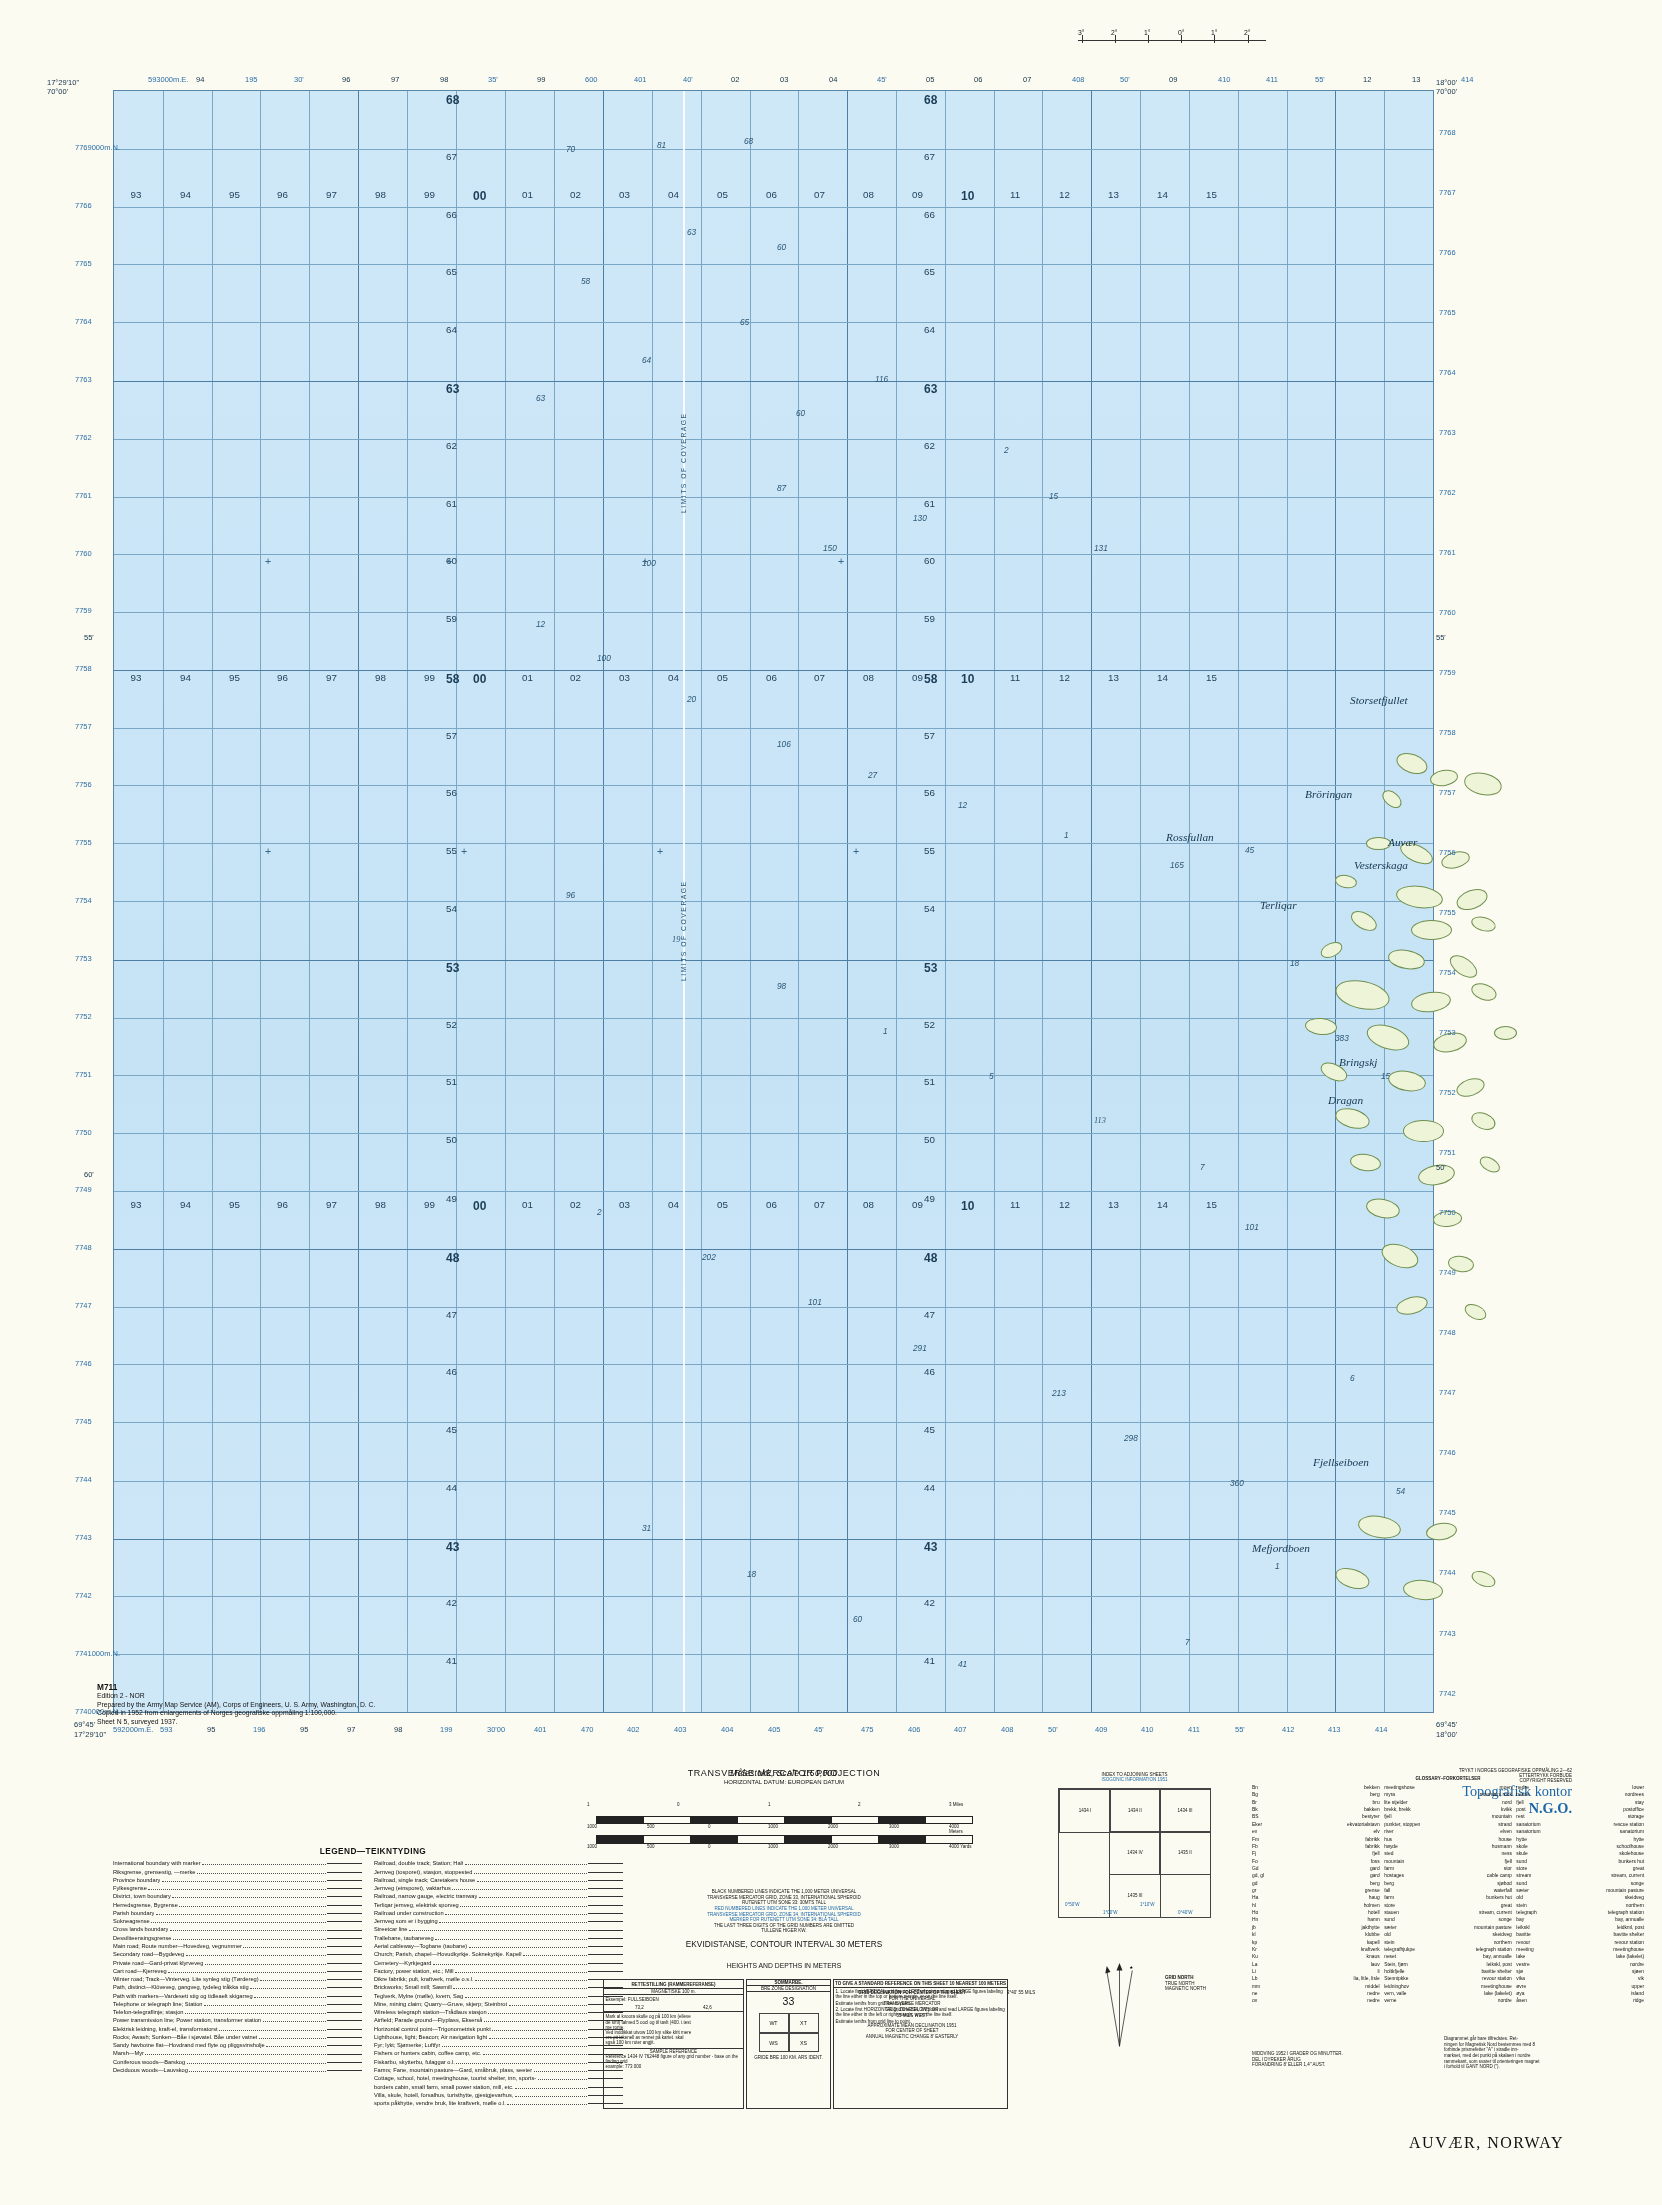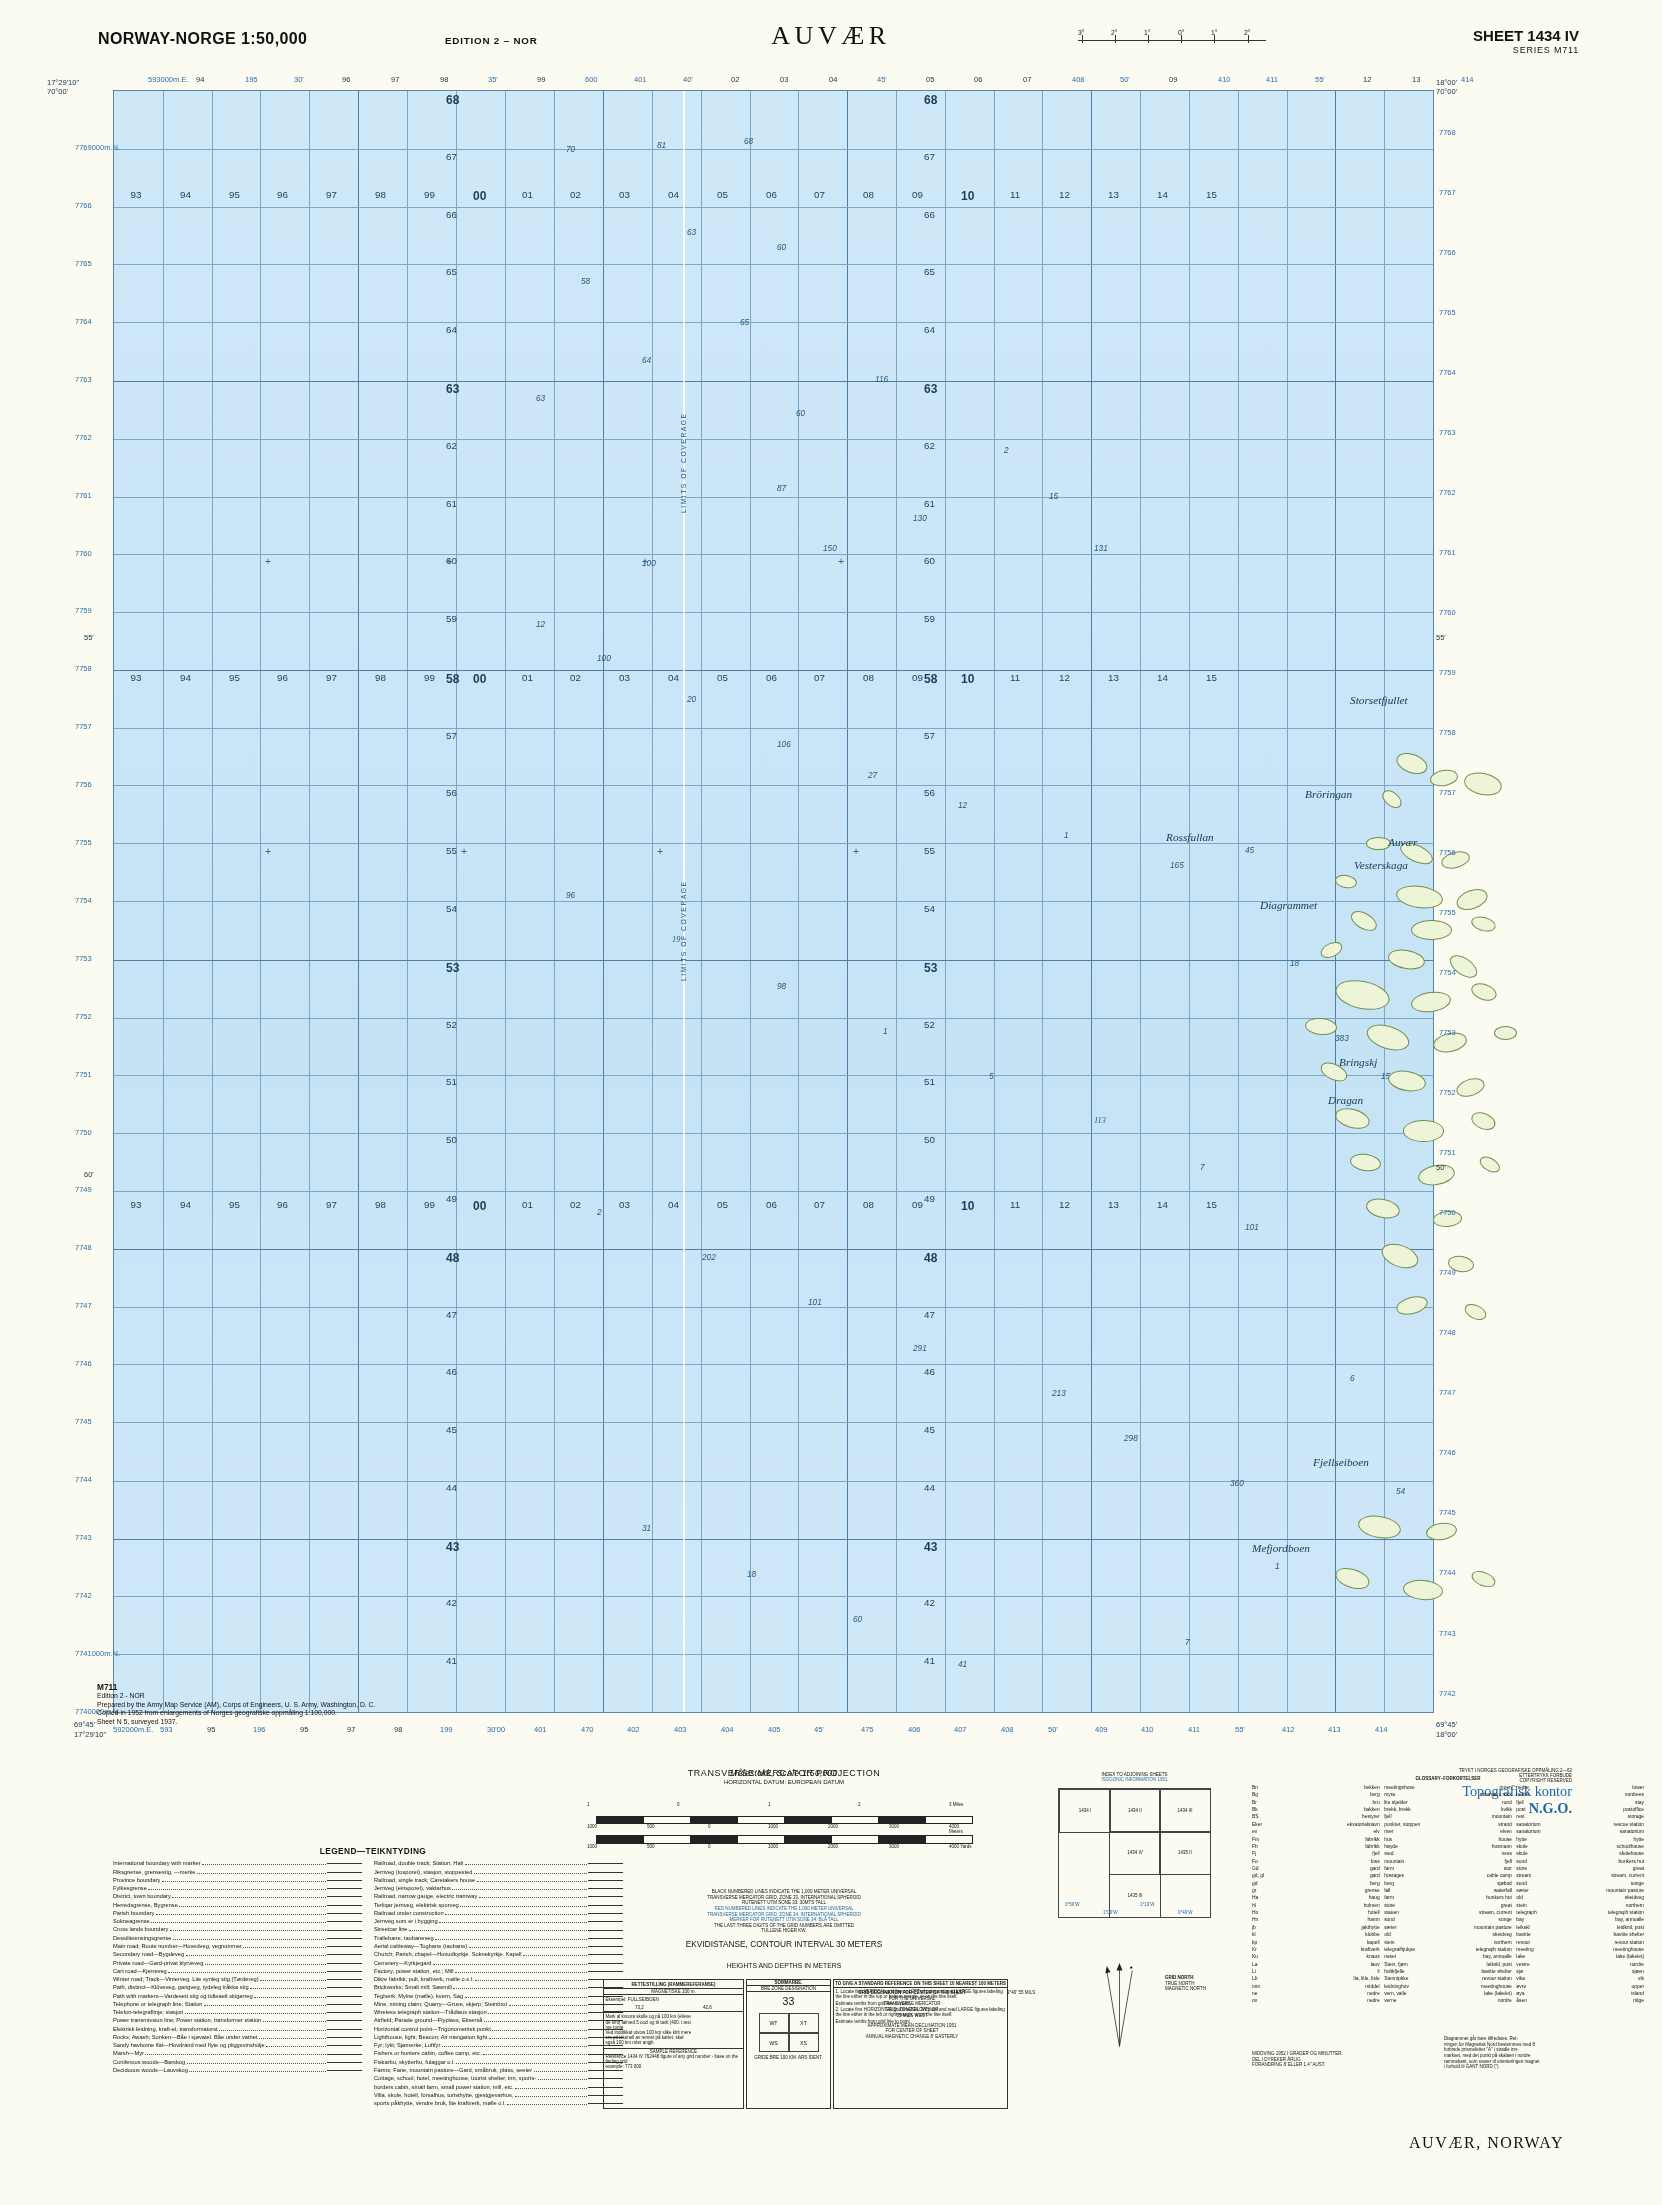--- a/index.html
+++ b/index.html
@@ -57,27 +57,20 @@
   .indexbox{position:absolute;left:1048px;top:1772px;width:173px;height:181px;}
   .idxcell{position:absolute;border:0.8px solid #444;font-size:4.5px;text-align:center;}
   .decl{position:absolute;left:1078px;top:1960px;width:83px;height:90px;}
   .xsmall{font-size:4.5px;}
 </style>
 </head>
 <body>
 
 <div class="sheet">
 
-  <div class="hdr">
-    <div class="left">NORWAY-NORGE 1:50,000</div>
-    <div class="ed">EDITION 2 – NOR</div>
-    <div class="title">AUVÆR</div>
-    <div class="rt1">SHEET 1434 IV</div>
-    <div class="rt2">SERIES M711</div>
-  </div>
 
   <div style="position:absolute;left:1078px;top:29px;width:188px;height:16.6px;">
     <div style="position:absolute;left:0;top:10.6px;width:188px;height:0.8px;background:#333;"></div>
     <div id="declticks">
         <div style="position: absolute; left: 0px; top: 0px; font-size: 6.8px;">3°</div>
         <div style="position: absolute; left: 3.8px; top: 6px; width: 0.8px; height: 7.5px; background: rgb(51, 51, 51);"></div>
         <div style="position: absolute; left: 33px; top: 0px; font-size: 6.8px;">2°</div>
         <div style="position: absolute; left: 37px; top: 6px; width: 0.8px; height: 7.5px; background: rgb(51, 51, 51);"></div>
         <div style="position: absolute; left: 66px; top: 0px; font-size: 6.8px;">1°</div>
         <div style="position: absolute; left: 70px; top: 6px; width: 0.8px; height: 7.5px; background: rgb(51, 51, 51);"></div>
@@ -380,21 +373,21 @@
         <div class="island" style="left: 1221px; top: 1478px; width: 33px; height: 16.6px; transform: rotate(18deg);"></div>
         <div class="island" style="left: 1289px; top: 1489px; width: 38px; height: 18px; transform: rotate(5deg);"></div>
         <div class="island" style="left: 1357px; top: 1481px; width: 22.6px; height: 12px; transform: rotate(22deg);"></div>
       </div>
     <div id="placelayer">
         <div class="placename" style="left: 1236px; top: 603px;">Storsetfjullet</div>
         <div class="placename" style="left: 1191px; top: 697px;">Bröringan</div>
         <div class="placename" style="left: 1052px; top: 740px;">Rossfullan</div>
         <div class="placename" style="left: 1274px; top: 745px;">Auvær</div>
         <div class="placename" style="left: 1240px; top: 768px;">Vesterskaga</div>
-        <div class="placename" style="left: 1146px; top: 808px;">Diagrammet</div>
+        <div class="placename" style="left: 1146px; top: 808px;">Terliqar</div>
         <div class="placename" style="left: 1225px; top: 965px;">Bringskj</div>
         <div class="placename" style="left: 1214px; top: 1003px;">Dragan</div>
         <div class="placename" style="left: 1199px; top: 1365px;">Fjellseiboen</div>
         <div class="placename" style="left: 1138px; top: 1451px;">Mefjordboen</div>
       </div>
     <div id="crosslayer">
         <div class="cross" style="left: 151px; top: 464px;">+</div>
         <div class="cross" style="left: 332px; top: 464px;">+</div>
         <div class="cross" style="left: 528px; top: 464px;">+</div>
         <div class="cross" style="left: 724px; top: 464px;">+</div>

